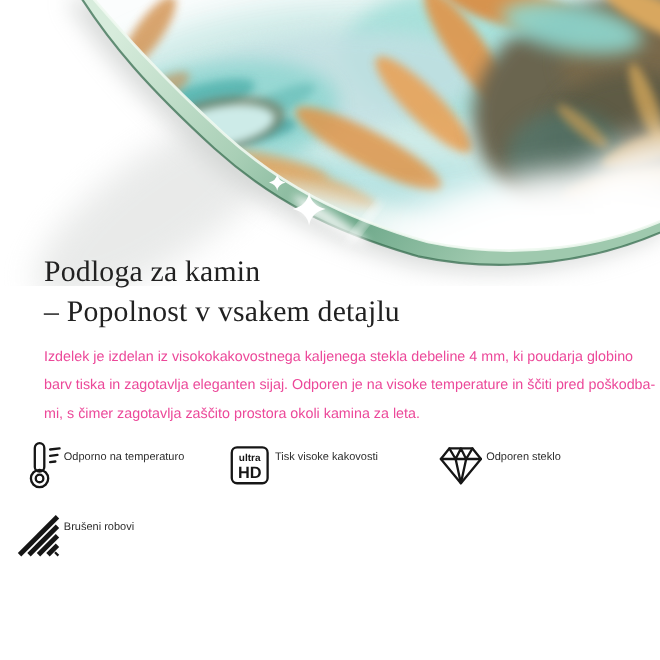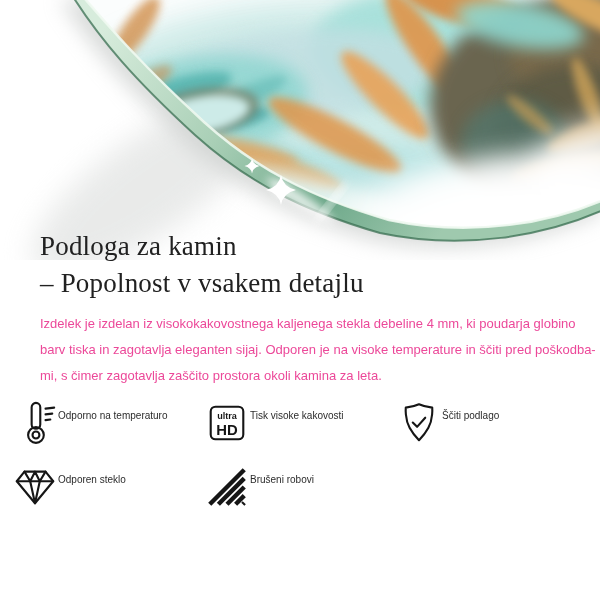--- a/index.html
+++ b/index.html
@@ -162,29 +162,20 @@
         <div class="icon-box">
           <svg width="46" height="46" viewBox="0 0 48 48">
             <rect class="ic" x="7" y="7" width="34" height="34" rx="5" stroke-width="2.4"></rect>
             <text x="24" y="20" text-anchor="middle" font-family="Liberation Sans, sans-serif" font-size="9.5" font-weight="bold" fill="#161616">ultra</text>
             <text x="24" y="36" text-anchor="middle" font-family="Liberation Sans, sans-serif" font-size="15.5" font-weight="bold" fill="#161616">HD</text>
           </svg>
         </div>
         <div class="feature-label">Tisk visoke kakovosti</div>
       </div>
 
-      <div class="feature">
-        <div class="icon-box">
-          <svg width="46" height="46" viewBox="0 0 48 48">
-            <path class="ic" d="M24 4.5 C29 6.8 33.8 7.6 37.8 8 C37.8 8 38.8 20 33.8 29 C30.4 35.4 24 42 24 42 C24 42 17.6 35.4 14.2 29 C9.2 20 10.2 8 10.2 8 C14.2 7.6 19 6.8 24 4.5 Z"></path>
-            <path class="ic" d="M17.5 23.5 L22 28 L30.5 18.5" stroke-width="2.6"></path>
-          </svg>
-        </div>
-        <div class="feature-label">Ščiti podlago</div>
-      </div>
 
       <div class="feature">
         <div class="icon-box">
           <svg width="46" height="46" viewBox="0 0 48 48">
             <path class="ic" stroke-width="2" d="M13 8 H35 L43 18 L24 41 L5 18 Z"></path>
             <path class="ic" stroke-width="2" d="M5 18 H43"></path>
             <path class="ic" stroke-width="2" d="M13 8 L19 18 L24 8 L29 18 L35 8"></path>
             <path class="ic" stroke-width="2" d="M19 18 L24 41 L29 18"></path>
           </svg>
         </div>

